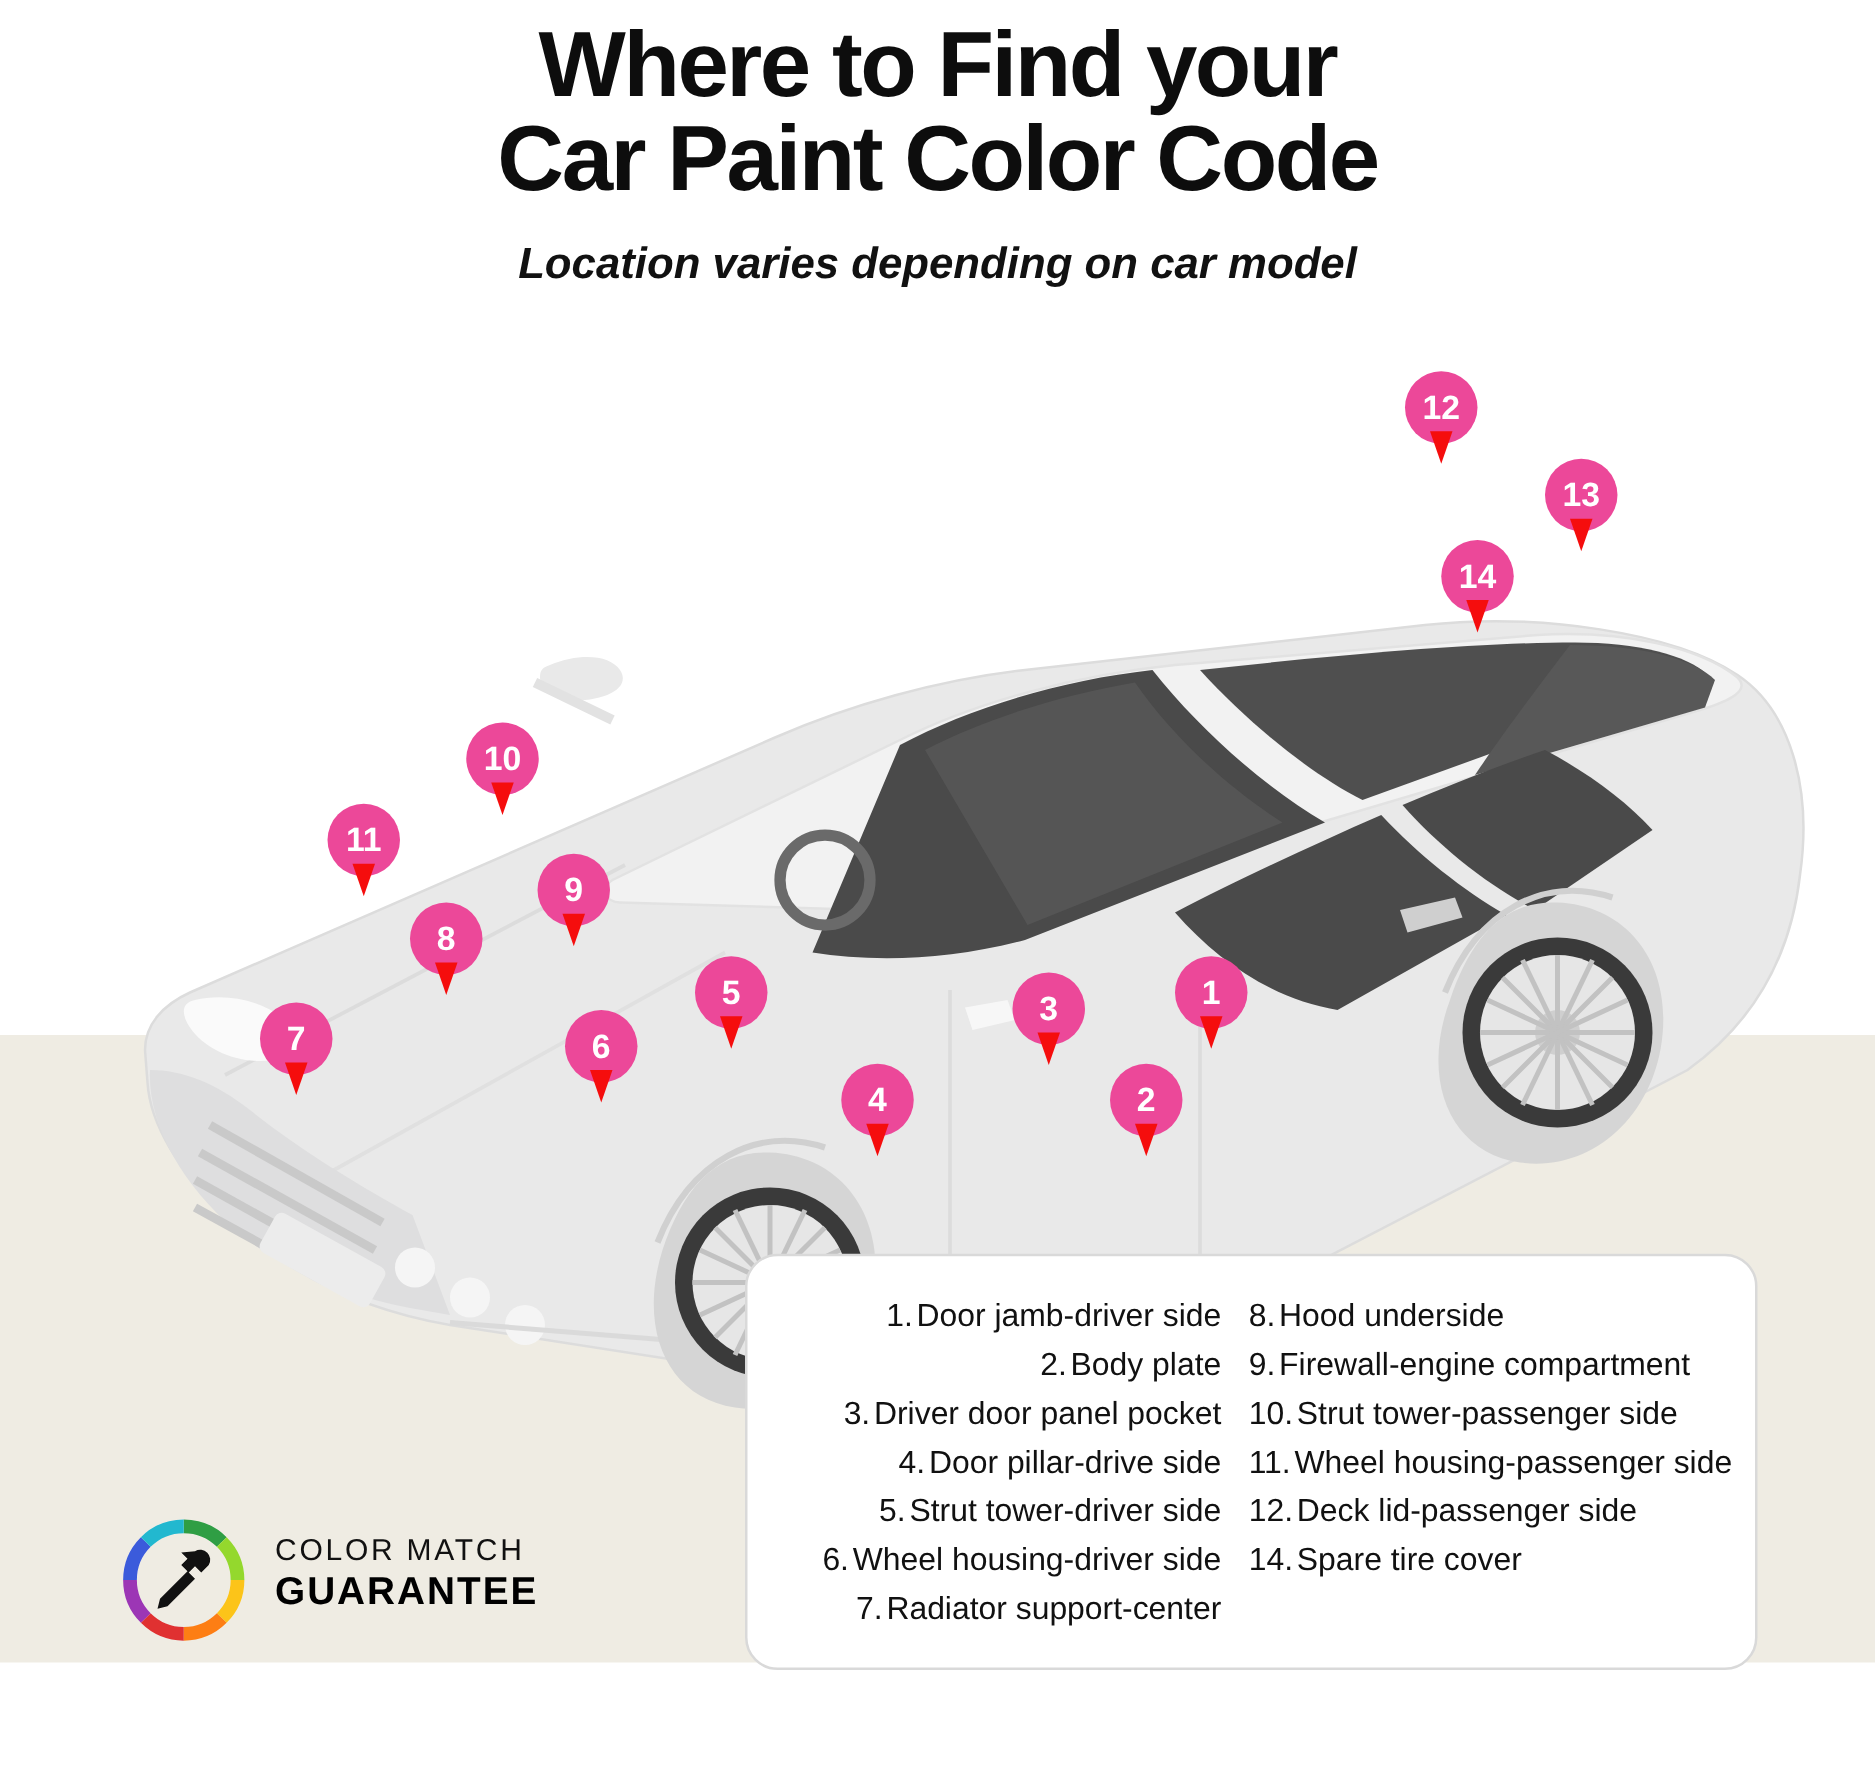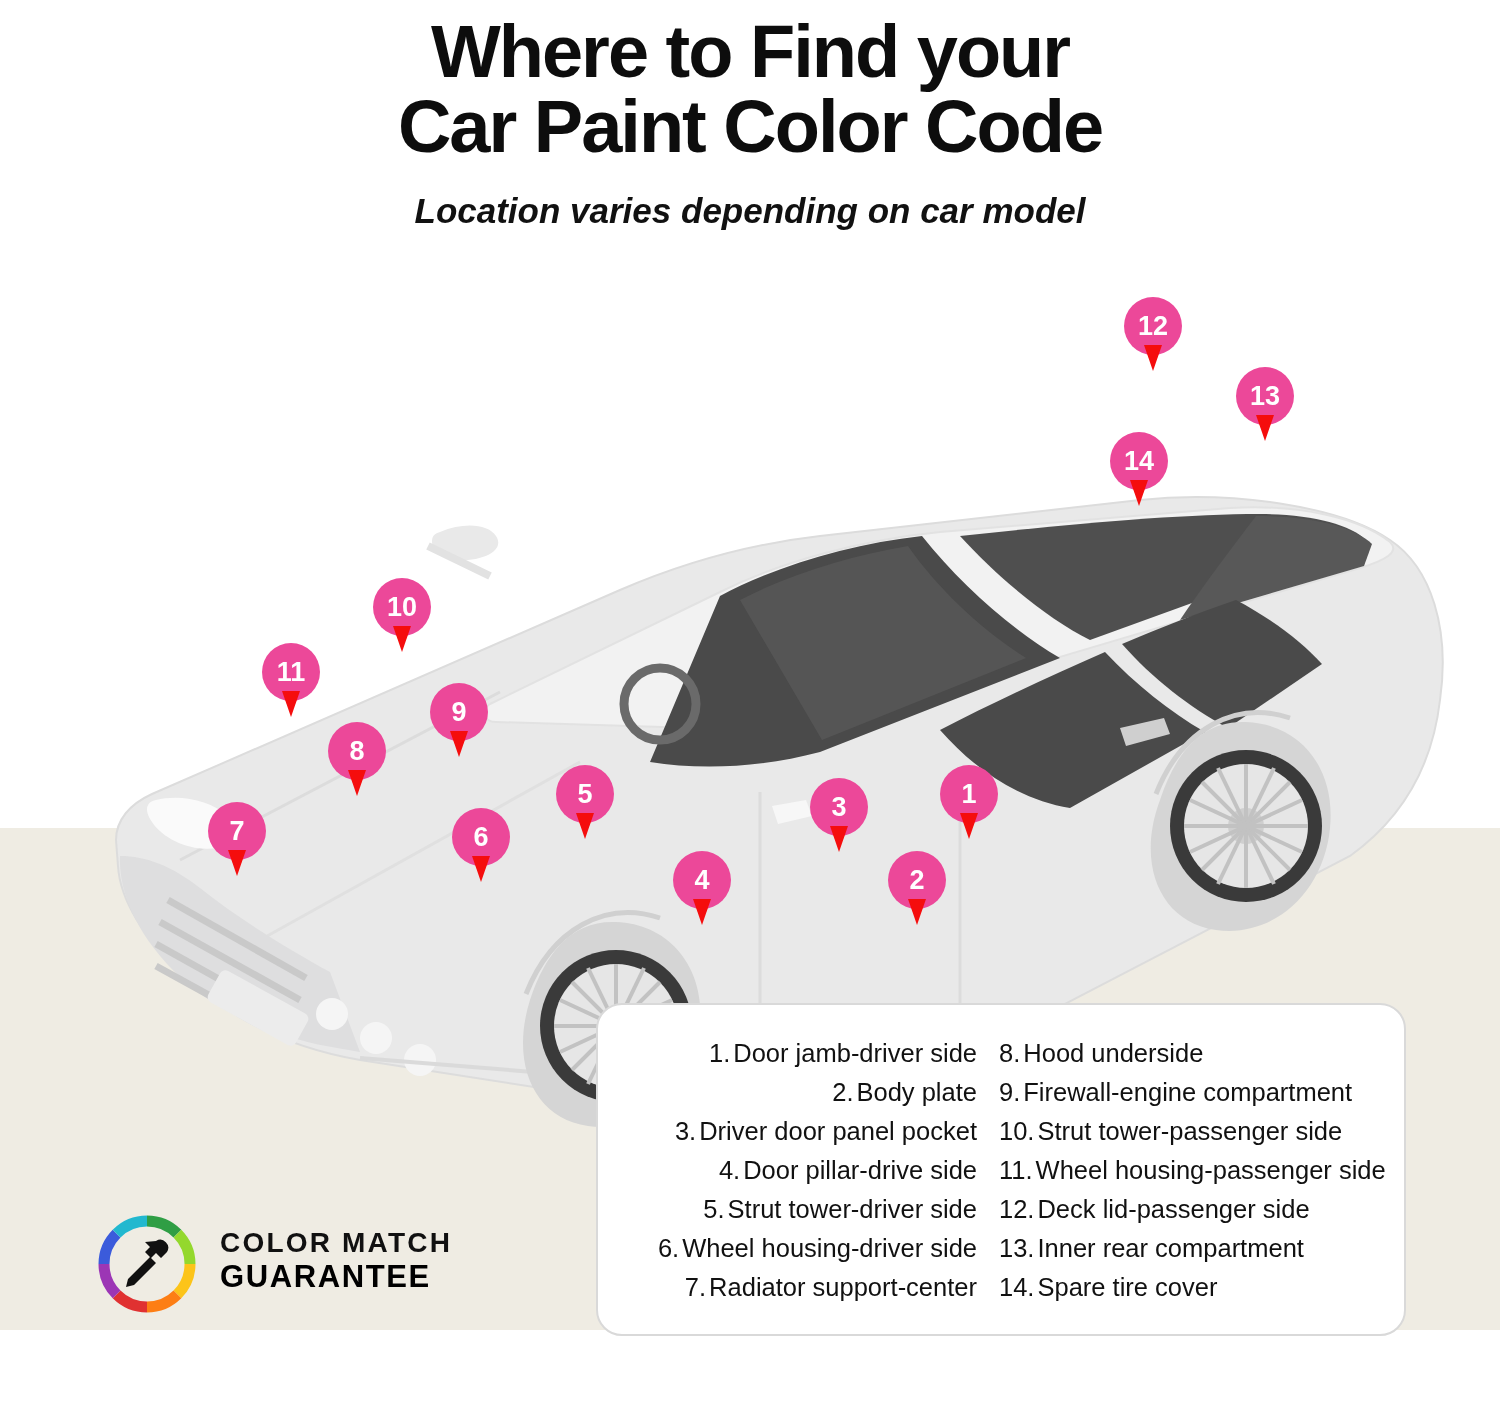--- a/index.html
+++ b/index.html
@@ -160,26 +160,25 @@
     top: 0;
     width: 102px;
     height: 102px;
   }
   .logo-text {
     position: absolute;
     left: 124px;
     top: 14px;
   }
   .logo-line1 {
-    font-size: 28px;
+    font-size: 24px;
     letter-spacing: 2.2px;
     color: #111111;
-    font-weight: bold;
+    font-weight: normal;
     line-height: 1.15;
-    text-align: center;
   }
   .logo-line2 {
     font-size: 31px;
     letter-spacing: 1.6px;
     color: #000000;
     font-weight: bold;
     line-height: 1.15;
   }
 </style>
 </head>
@@ -356,21 +355,21 @@
     <div class="tail"></div>
   </div>
   <div class="marker" style="left:1124px; top:297px;">
     <div class="bubble">12</div>
     <div class="tail"></div>
   </div>
   <div class="marker" style="left:1236px; top:367px;">
     <div class="bubble">13</div>
     <div class="tail"></div>
   </div>
-  <div class="marker" style="left:1110px; top:432px;">
+  <div class="marker" style="left:1153px; top:432px;">
     <div class="bubble">14</div>
     <div class="tail"></div>
   </div>
 
   <div class="legend">
     <div class="legend-cols">
       <div class="legend-col left">
         <div class="legend-item">
           <span class="legend-num">1.</span>
           <span>Door jamb-driver side</span>
@@ -413,24 +412,20 @@
           <span class="legend-num">10.</span>
           <span>Strut tower-passenger side</span>
         </div>
         <div class="legend-item">
           <span class="legend-num">11.</span>
           <span>Wheel housing-passenger side</span>
         </div>
         <div class="legend-item">
           <span class="legend-num">12.</span>
           <span>Deck lid-passenger side</span>
-        </div>
-        <div class="legend-item">
-          <span class="legend-num">13.</span>
-          <span>Inner rear compartment</span>
         </div>
         <div class="legend-item">
           <span class="legend-num">14.</span>
           <span>Spare tire cover</span>
         </div>
       </div>
     </div>
   </div>
 
   <div class="logo">

